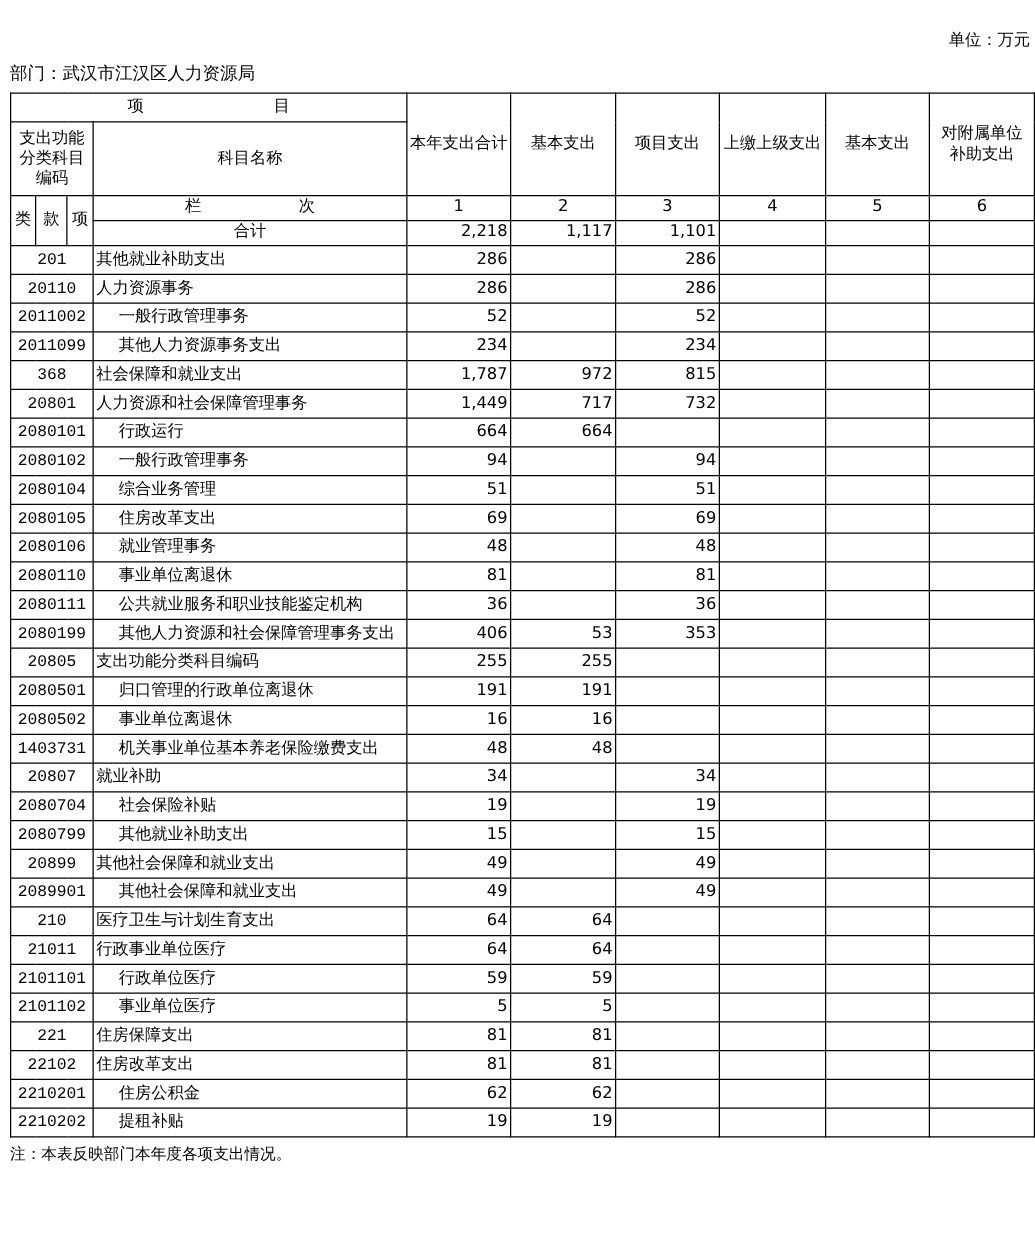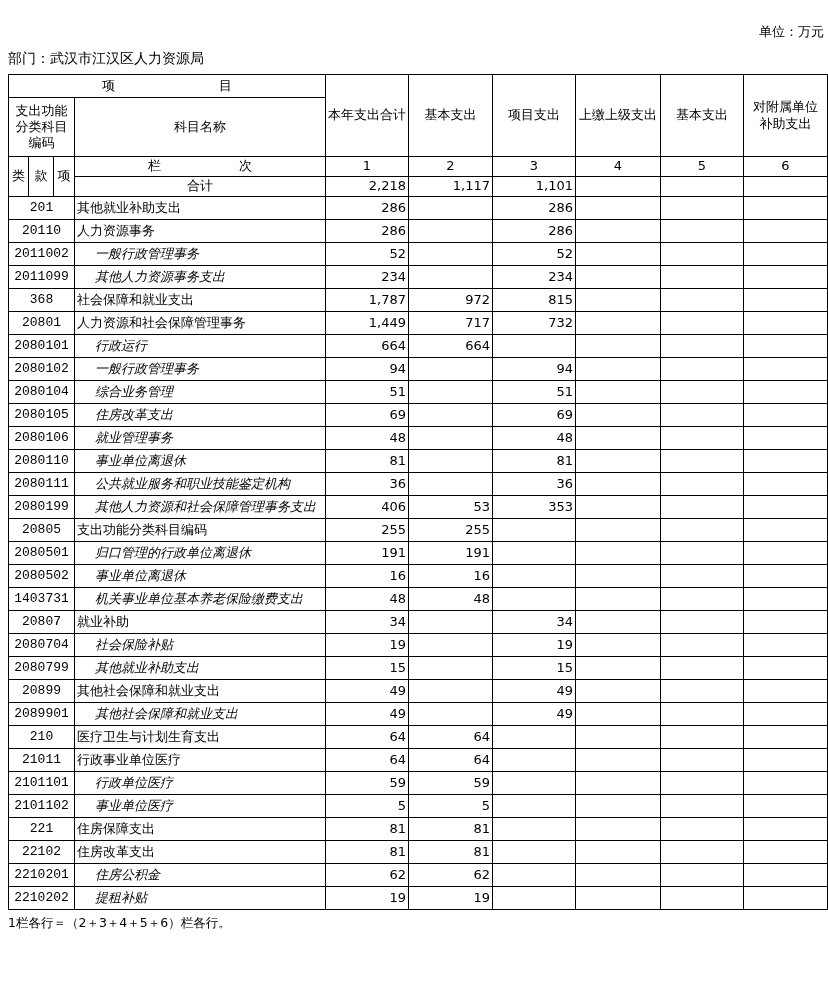--- a/index.html
+++ b/index.html
@@ -47,21 +47,21 @@
   }
   tr.h-row-1 { height: 23px; }
   tr.h-row-2 { height: 59px; }
   tr.h-row-3 { height: 20px; }
   tr.h-row-4 { height: 20px; }
   tbody.data tr { height: 23px; }
   td.center { text-align: center; }
   td.colhead { text-align: center; white-space: pre-line; }
   td.num { text-align: right; padding-right: 4px; white-space: nowrap; }
   td.name { text-align: left; padding-left: 4px; white-space: nowrap; }
-  td.name.indent { padding-left: 20px; font-style: italic; }
+  td.name.indent { padding-left: 20px; }
   td.code { text-align: center; padding-left: 3px; white-space: nowrap; font-family: Liberation Mono, monospace; }
   .notes {
     margin: 5px 0 0 8px;
     font-size: 12.5px;
   }
   .notes .note-line { margin-top: 2px; line-height: 1.35; }
 </style>
 </head>
 <body>
 
@@ -430,16 +430,16 @@
     <td class="num">19</td>
     <td class="num"></td>
     <td class="num"></td>
     <td class="num"></td>
     <td class="num"></td>
   </tr>
       </tbody>
   </table>
 
   <div class="notes">
-    <div class="note-line">1栏各行＝（2＋3＋4＋5＋6）栏各行。</div>
+    <div class="note-line">注：本表反映部门本年度各项支出情况。</div>
   </div>
 
 </div>
 
 </body></html>

